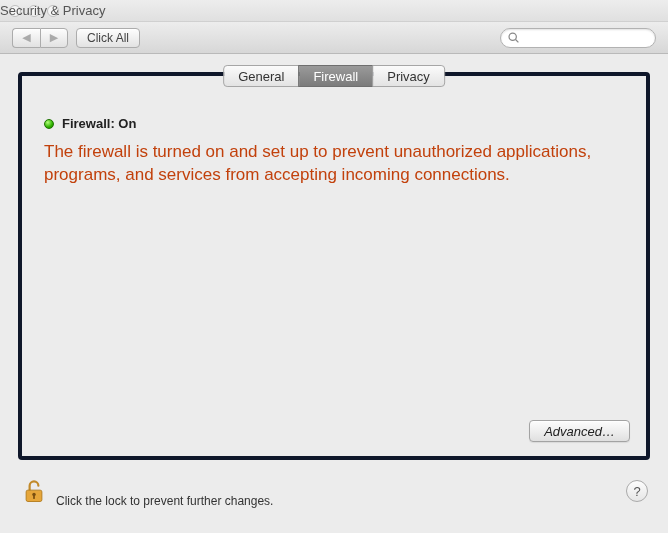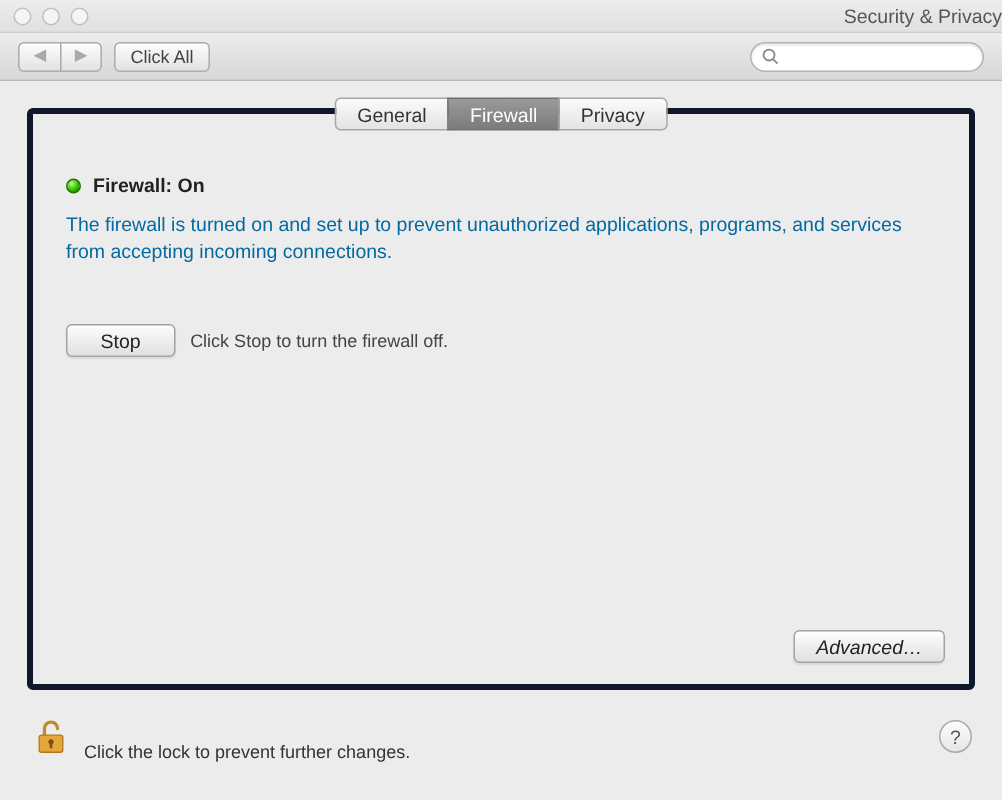--- a/index.html
+++ b/index.html
@@ -16,21 +16,21 @@
       height: 22px;
       background: linear-gradient(#ededed, #e0e0e0);
       display: flex;
       align-items: center;
       position: relative;
       border-bottom: 1px solid #d0d0d0;
     }
     .traffic { display: flex; gap: 7px; padding-left: 9px; }
     .dot { width: 12px; height: 12px; border-radius: 50%; border: 1px solid #bfbfbf; background: #f5f5f5; }
     .wintitle {
-      position: absolute; left: 0; right: 0; text-align: right;
+      position: absolute; left: 0; right: 0; text-align: left;
       font-size: 13px; color: #555; font-weight: 400;
       pointer-events: none;
     }
     .toolbar {
       height: 32px;
       background: linear-gradient(#ededed, #d7d7d7);
       border-bottom: 1px solid #b9b9b9;
       display: flex; align-items: center;
       padding: 0 12px;
       gap: 8px;
@@ -103,21 +103,21 @@
     }
 
     .panel-body { padding: 16px 22px; }
     .status-row { display: flex; align-items: center; gap: 8px; margin-bottom: 10px; }
     .status-dot {
       width: 10px; height: 10px; border-radius: 50%;
       background: radial-gradient(circle at 35% 30%, #b3ff7a, #2fb200 60%, #1d7300);
       border: 1px solid #1d7300;
     }
     .status-label { font-weight: bold; font-size: 13px; color: #222; }
-    .desc { font-size: 13px; color: #0369a1; line-height: 1.35; max-width: 560px; margin-bottom: 40px; }
+    .desc { font-size: 17px; color: #c2410c; line-height: 1.35; max-width: 560px; margin-bottom: 28px; }
 
     .push-btn {
       background: linear-gradient(#fdfdfd, #e0e0e0);
       border: 1px solid #a3a3a3;
       border-radius: 4px;
       height: 22px;
       font-size: 13px;
       color: #222;
       padding: 0 22px;
       box-shadow: 0 1px 0 rgba(255,255,255,0.8) inset, 0 1px 1px rgba(0,0,0,0.08);
@@ -189,24 +189,20 @@
       <div class="tab active">Firewall</div>
       <div class="tab">Privacy</div>
     </div>
 
     <div class="panel-body">
       <div class="status-row">
         <div class="status-dot"></div>
         <div class="status-label">Firewall: On</div>
       </div>
       <div class="desc">The firewall is turned on and set up to prevent unauthorized applications, programs, and services from accepting incoming connections.</div>
-      <div class="stop-row">
-        <button class="push-btn">Stop</button>
-        <span class="hint">Click Stop to turn the firewall off.</span>
-      </div>
     </div>
 
     <div class="advanced-row">
       <button class="push-btn advanced-btn">Advanced…</button>
     </div>
   </div>
 </div>
 
 <div class="footer">
   <div class="lock-wrap">

